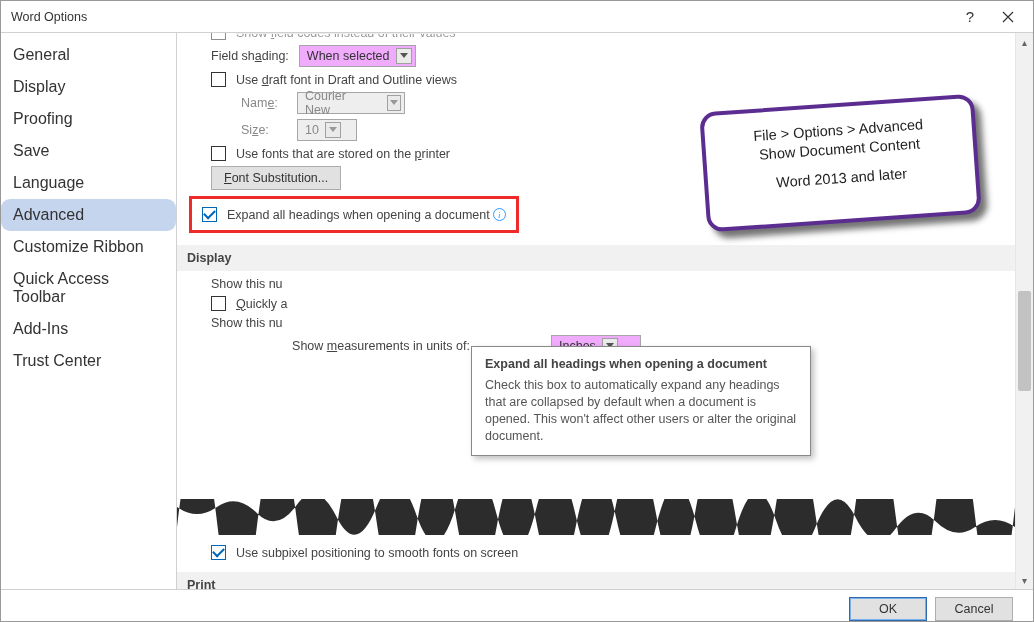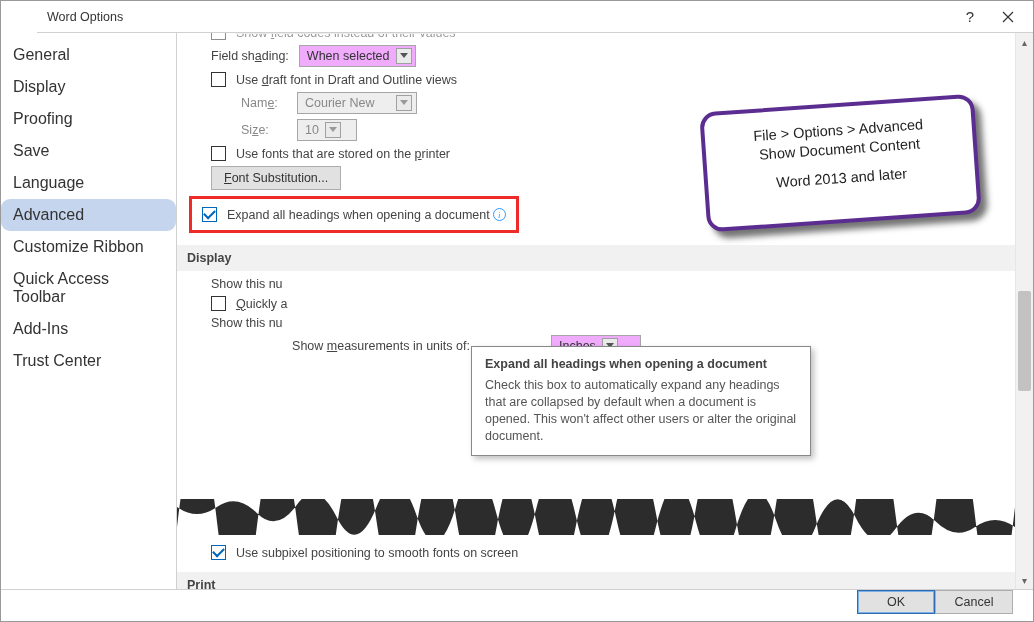--- a/index.html
+++ b/index.html
@@ -1,18 +1,18 @@
 <!DOCTYPE html>
 <html><head>
   <meta charset="utf-8">
   <style>
     * { box-sizing: border-box; margin: 0; padding: 0; }
     body { font-family: "Segoe UI", Tahoma, sans-serif; font-size: 12.5px; color: #333; background: #fff; width: 1034px; height: 622px; overflow: hidden; position: relative; }
     .window { width: 1034px; height: 622px; border: 1px solid #999; position: relative; overflow: hidden; display: flex; flex-direction: column; }
-    .titlebar { height: 32px; border-bottom: 1px solid #d0d0d0; display: flex; align-items: center; padding: 0 6px 0 10px; margin-left: 36px; }
+    .titlebar { height: 32px; border-bottom: 1px solid #d0d0d0; display: flex; align-items: center; padding: 0 6px 0 10px; }
     .titlebar .title { font-size: 12.5px; color: #333; flex: 1; }
     .titlebar .ctl { width: 38px; height: 30px; display: flex; align-items: center; justify-content: center; color: #333; font-size: 15px; }
     .body { flex: 1; display: flex; flex-direction: column; overflow: hidden; }
     .main { flex: 1; display: flex; overflow: hidden; border-bottom: 1px solid #d0d0d0;}
     .sidebar { width: 176px; border-right: 1px solid #d0d0d0; padding: 6px 0; background: #fff; }
     .sidebar .item { padding: 7px 12px; font-size: 16px; color: #333; }
     .sidebar .item.selected { background: #c5d5ee; border-radius: 9px; }
     .content-wrap { flex: 1; position: relative; display: flex; }
     .content { flex: 1; overflow: hidden; position: relative; padding: 0 0 0 22px; }
     .scrollbar { width: 18px; background: #f1f1f1; border-left: 1px solid #e6e6e6; position: relative; }
@@ -30,21 +30,21 @@
     .button { border: 1px solid #adadad; background: #e1e1e1; height: 24px; padding: 0 12px; display:inline-flex; align-items:center; font-size:12.5px; }
     .section-header { background: #f1f1f1; padding: 6px 10px; font-weight: 600; color: #444; margin: 12px 0 6px -22px; }
     .accel { text-decoration: underline; }
     .highlight-box { border: 3px solid #ee2b29; padding: 8px 10px; display: inline-flex; align-items: center; }
     .info-icon { width:13px; height:13px; border:1px solid #3399ff; border-radius:50%; color:#3399ff; font-size:9px; display:inline-flex; align-items:center; justify-content:center; margin-left:3px; font-style: italic; font-family: Georgia, serif;}
     .tooltip { position:absolute; left:294px; top:313px; width:340px; background:#fff; border:1px solid #888; padding:10px 13px; box-shadow: 3px 3px 6px rgba(0,0,0,0.25); z-index:50;}
     .tooltip .tt-title { font-weight:600; color:#444; margin-bottom:6px; font-size:12.5px;}
     .tooltip .tt-body { color:#555; font-size:12.5px; line-height:1.35;}
     .callout { position:absolute; top:70px; right:55px; width:275px; height:120px; border:4px solid #5c2d91; border-radius:16px; background:#fff; box-shadow: 6px 7px 6px rgba(0,0,0,0.55); transform: rotate(-4deg); padding:14px 16px; z-index:40; }
     .callout div { text-align:center; font-size:14.5px; color:#222; line-height:1.3;}
-    .btnbar { height:31px; display:flex; align-items:flex-start; justify-content:flex-end; padding: 0 20px; gap:0;}
+    .btnbar { height:31px; display:flex; align-items:flex-end; justify-content:flex-end; padding: 0 20px; gap:8px;}
     .btnbar .btn { width: 78px; height:24px; border:1px solid #adadad; background:#e1e1e1; display:flex; align-items:center; justify-content:center; font-size:12.5px;}
     .btnbar .btn.primary { border:1px solid #2f6bb1; box-shadow: inset 0 0 0 1px #7bb0e6;}
     
     .torn { position:absolute; left:0; right:0; top:466px; height:36px; z-index:10;}
     .torn svg { width:100%; height:100%; }
     .after-torn { position:absolute; left:0; right:0; top:495px; padding: 12px 0 0 22px; }
     .indent1 { padding-left: 12px; text-align: center; }
     .indent2 { padding-left: 42px; }
     .dim { color: #888; }
   </style>
@@ -92,21 +92,21 @@
                   </svg>
                 </span>
               </span>
           </div>
           <div class="row indent1">
             <span class="check"></span>
             <span class="lbl">Use <span class="accel">d</span>raft font in Draft and Outline views</span>
           </div>
           <div class="row indent2">
             <span class="lbl dim" style="width:56px;">Nam<span class="accel">e</span>:</span>
-            <span class="select disabled" style="width:120px;gap:16px;">
+            <span class="select disabled" style="width:108px;gap:16px;">
                 <span>Courier New</span>
                 <span class="caret">
                   <svg viewBox="0 0 8 6">
                     <path d="M0 0 L4 5 L8 0" fill="#999"></path>
                   </svg>
                 </span>
               </span>
           </div>
           <div class="row indent2">
             <span class="lbl dim" style="width:56px;">Si<span class="accel">z</span>e:</span>

